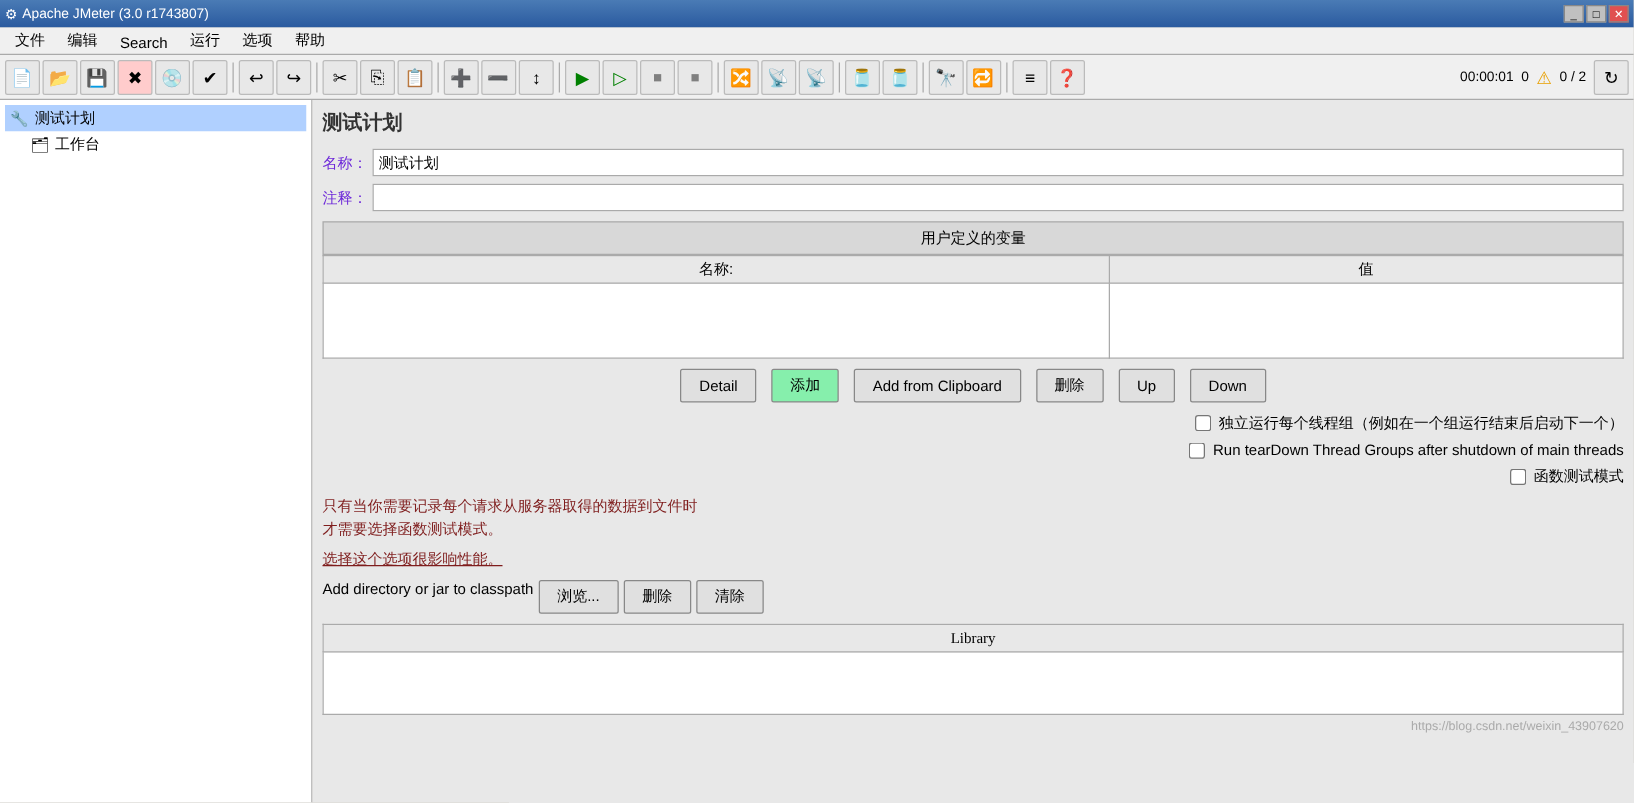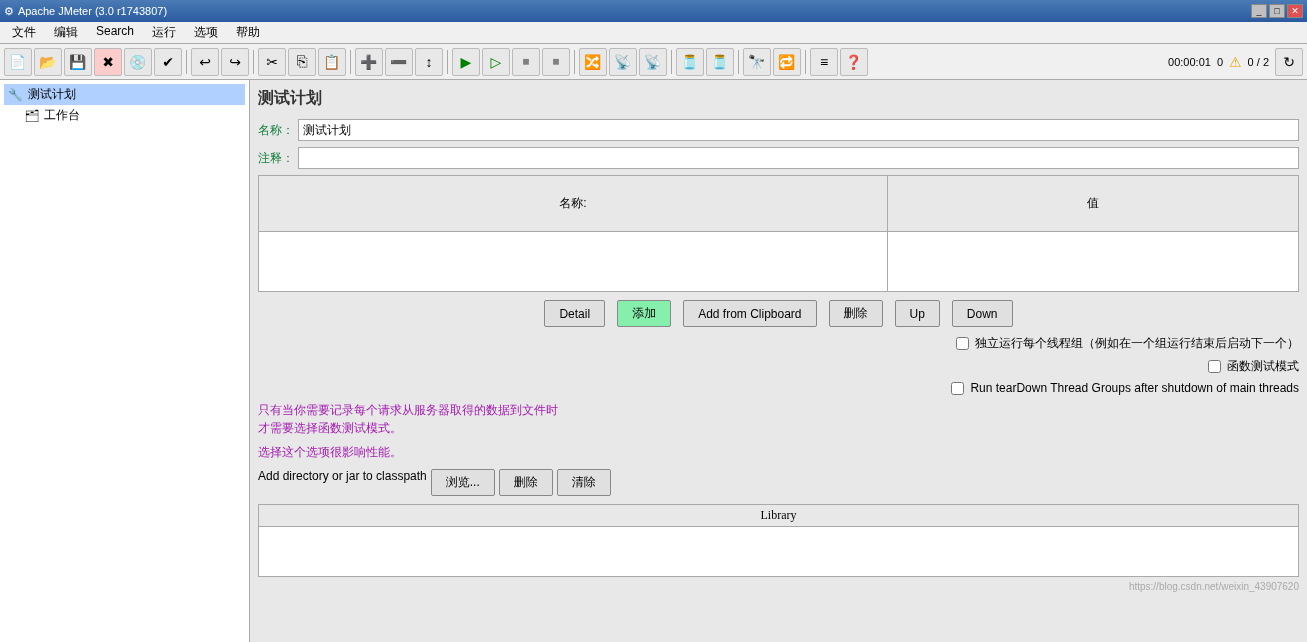--- a/index.html
+++ b/index.html
@@ -23,21 +23,21 @@
       display: flex; align-items: center; justify-content: center; font-size: 9px;
       cursor: pointer; color: #000;
     }
     .title-btn.close { background: #e05050; color: white; }
 
     
     #menu-bar {
       background: #f0f0f0;
       height: 22px;
       display: flex;
-      align-items: flex-start;
+      align-items: flex-end;
       padding: 0 4px;
       border-bottom: 1px solid #aaa;
       gap: 2px;
     }
     .menu-item {
       padding: 2px 8px;
       cursor: pointer;
       font-size: 12px;
     }
 
@@ -93,21 +93,21 @@
 
     .panel-title {
       font-size: 16px; font-weight: bold; margin-bottom: 10px;
       color: #333;
     }
 
     .form-row {
       display: flex; align-items: center; margin-bottom: 6px;
     }
     .form-label {
-      width: 40px; font-size: 12px; color: #15803d; text-align: right; padding-right: 4px;
+      width: 40px; font-size: 12px; color: #6d28d9; text-align: right; padding-right: 4px;
     }
     .form-input {
       flex: 1; height: 22px; border: 1px solid #aaa; padding: 0 4px;
       font-size: 12px; background: white;
     }
 
     
     .section-header {
       background: #d8d8d8;
       border: 1px solid #aaa;
@@ -118,21 +118,21 @@
     }
     .var-table {
       width: 100%;
       border-collapse: collapse;
       background: white;
       border: 1px solid #aaa;
     }
     .var-table th {
       background: #e8e8e8;
       border: 1px solid #aaa;
-      padding: 19px 8px;
+      padding: 2px 8px;
       font-size: 12px;
       font-weight: normal;
     }
     .var-table td {
       border: 1px solid #aaa;
       padding: 2px 4px;
       font-size: 12px;
     }
     .var-table-body { height: 60px; }
 
@@ -150,21 +150,21 @@
     }
     .action-btn.primary { background: #86efac; }
 
     
     .check-row {
       display: flex; align-items: center; gap: 6px; margin: 6px 0; justify-content: flex-end;
     }
     .check-row input[type=checkbox] { width: 13px; height: 13px; }
 
     
-    .desc-text { font-size: 12px; color: #a21caf; margin: 6px 0; line-height: 1.5; }
+    .desc-text { font-size: 12px; color: #7f1d1d; margin: 6px 0; line-height: 1.5; }
 
     
     .classpath-row {
       display: flex; gap: 4px; margin: 8px 0;
     }
     .library-table {
       width: 100%;
       border-collapse: collapse;
       background: white;
       border: 1px solid #aaa;
@@ -279,20 +279,21 @@
     <div class="form-row">
       <span class="form-label">名称：</span>
       <input class="form-input" type="text" value="测试计划" style="">
     </div>
 
     <div class="form-row">
       <span class="form-label">注释：</span>
       <input class="form-input" type="text" style="">
     </div>
 
+    <div class="section-header">用户定义的变量</div>
     <table class="var-table">
       <thead>
         <tr>
           <th>名称:</th>
           <th>值</th>
         </tr>
       </thead>
       <tbody class="var-table-body">
         <tr>
           <td style="height:60px;">&nbsp;</td>
@@ -309,32 +310,32 @@
       <button class="action-btn">Up</button>
       <button class="action-btn">Down</button>
     </div>
 
     <div class="check-row">
       <input type="checkbox" style="">
       <span>独立运行每个线程组（例如在一个组运行结束后启动下一个）</span>
     </div>
     <div class="check-row">
       <input type="checkbox" style="">
-      <span>函数测试模式</span>
+      <span>Run tearDown Thread Groups after shutdown of main threads</span>
     </div>
     <div class="check-row">
       <input type="checkbox" style="">
-      <span>Run tearDown Thread Groups after shutdown of main threads</span>
+      <span>函数测试模式</span>
     </div>
 
     <div class="desc-text">
       <div>只有当你需要记录每个请求从服务器取得的数据到文件时</div>
       <div>才需要选择函数测试模式。</div>
     </div>
-    <div class="desc-text" style="margin-top:4px;">选择这个选项很影响性能。</div>
+    <div class="desc-text" style="margin-top:4px;text-decoration:underline;">选择这个选项很影响性能。</div>
 
     <div class="classpath-row">
       <span>Add directory or jar to classpath</span>
       <button class="action-btn">浏览...</button>
       <button class="action-btn">删除</button>
       <button class="action-btn">清除</button>
     </div>
 
     <table class="library-table">
       <thead>

